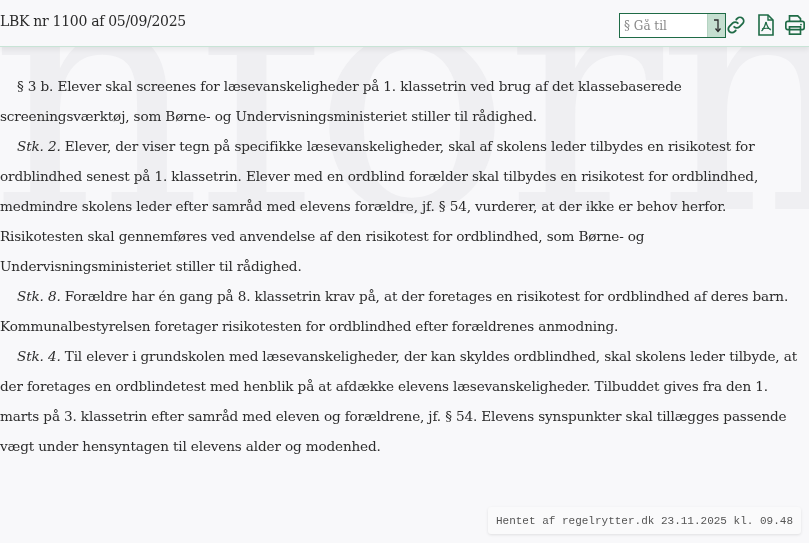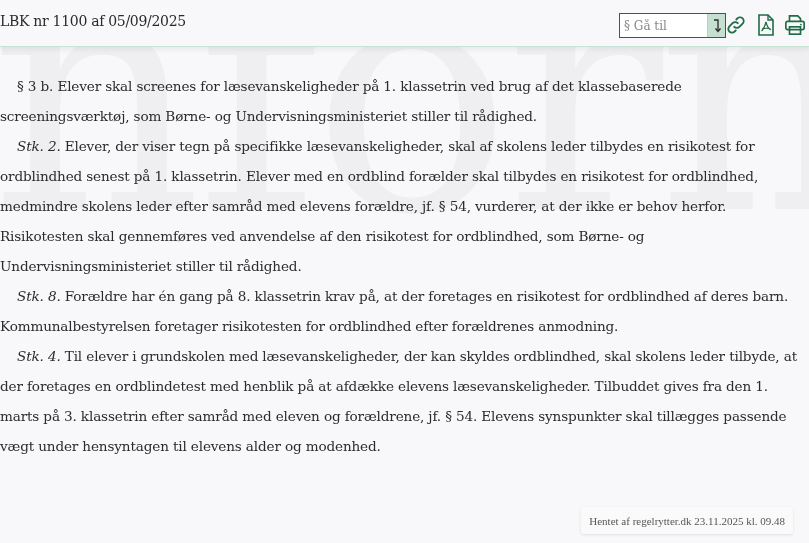--- a/index.html
+++ b/index.html
@@ -42,24 +42,24 @@
     border-left:1px solid #b5d3c2;
   }
   .icon-btn { position:absolute; top:13px; width:24px; height:24px; display:flex; align-items:center; justify-content:center; }
   .content {
     position:absolute; left:0; top:71px; width:809px; z-index:1;
     font-size:13.6px; line-height:30px; letter-spacing:-0.15px;
   }
   .content p { margin:0; text-indent:17px; }
   .stk { font-style:italic; }
   .footer-badge {
-    position:absolute; right:16px; top:507px; height:27px;
+    position:absolute; right:8px; top:507px; height:27px;
     background:#fafafb; border-radius:3px;
     box-shadow:0 1px 3px rgba(0,0,0,0.10);
-    font-family:Liberation Serif, serif; font-size:11px; color:#555;
+    font-family:Liberation Mono, monospace; font-size:11px; color:#555;
     padding:0 8px; display:flex; align-items:center; z-index:3;
   }
 </style>
 </head>
 <body>
 
 <div class="watermark">nform</div>
 
 <div class="header">
   <div class="title">LBK nr 1100 af 05/09/2025</div>

